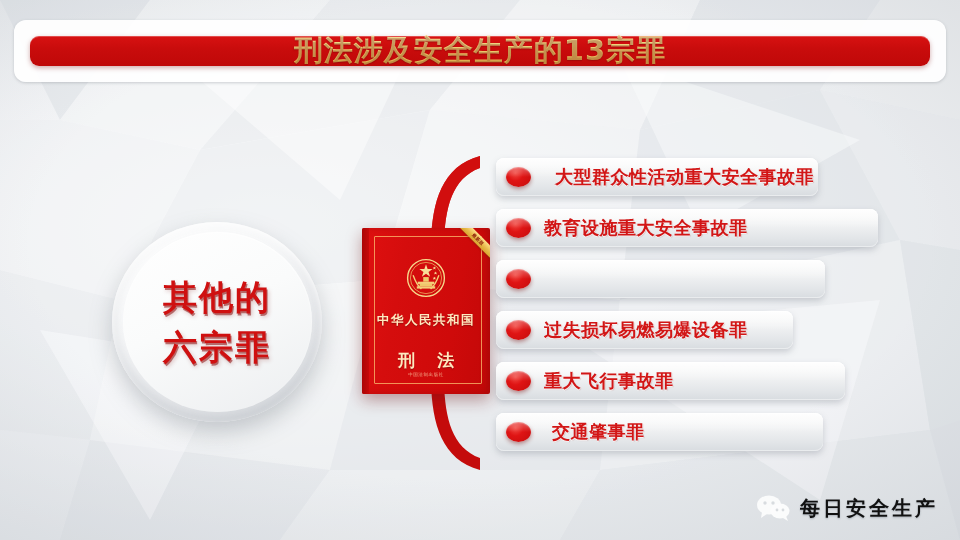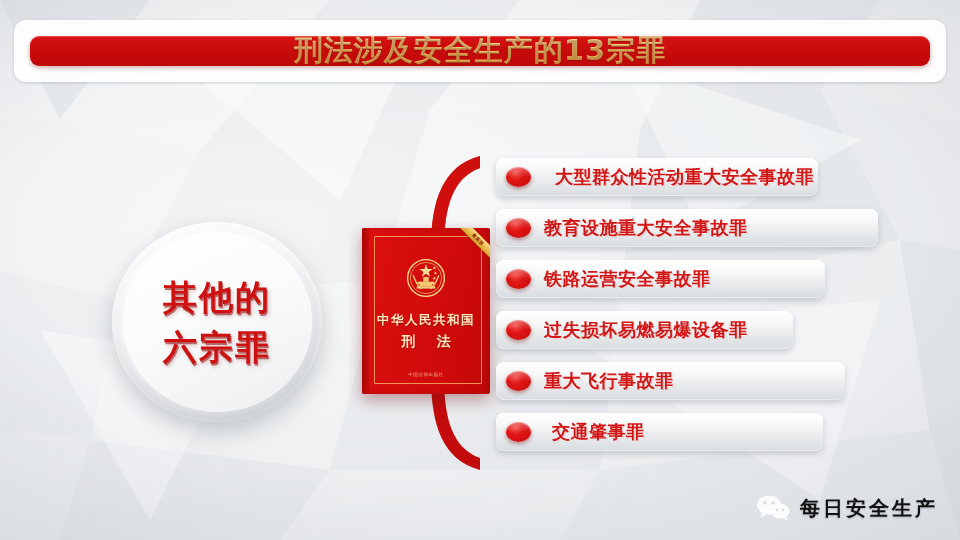--- a/index.html
+++ b/index.html
@@ -106,21 +106,21 @@
     width:46px;height:46px;
   }
   .book-title{
     position:absolute;left:0;right:0;top:84px;
     text-align:center;color:#ffe9bf;
     font-family:Liberation Serif, serif;
     font-weight:bold;
     text-shadow:0 1px 1px rgba(110,10,10,.6);
   }
   .book-title .l1{display:block;font-size:12.5px;letter-spacing:1.5px;}
-  .book-title .l2{display:block;font-size:14px;letter-spacing:9px;margin-top:4px;padding-left:9px;}
+  .book-title .l2{display:block;font-size:17px;letter-spacing:9px;margin-top:20px;padding-left:9px;}
   .book-pub{
     position:absolute;left:0;right:0;bottom:17px;text-align:center;
     font-size:4.5px;letter-spacing:.6px;color:rgba(255,225,180,.72);
   }
   .book-ribbon{
     position:absolute;right:-20px;top:7px;width:64px;
     transform:rotate(45deg);
     background:linear-gradient(180deg,#ffe08a 0%,#e8bb4c 55%,#d9a52f 100%);
     color:#8a1a07;font-size:4.5px;font-weight:bold;letter-spacing:.5px;
     text-align:center;padding:2px 0;
@@ -262,21 +262,20 @@
     <div class="pill" style="width: 322px; gap: 11px;">
       <span class="dot"></span>
       <span class="pill-text">大型群众性活动重大安全事故罪</span>
     </div>
     <div class="pill" style="width: 382px;">
       <span class="dot"></span>
       <span class="pill-text">教育设施重大安全事故罪</span>
     </div>
     <div class="pill" style="width: 329px;">
       <span class="dot"></span>
-      <span class="pill-text">铁路运营安全事故罪</span>
     </div>
     <div class="pill" style="width: 297px;">
       <span class="dot"></span>
       <span class="pill-text">过失损坏易燃易爆设备罪</span>
     </div>
     <div class="pill" style="width: 349px; margin-top: 12px;">
       <span class="dot"></span>
       <span class="pill-text">重大飞行事故罪</span>
     </div>
     <div class="pill" style="width: 327px; gap: 8px;">

